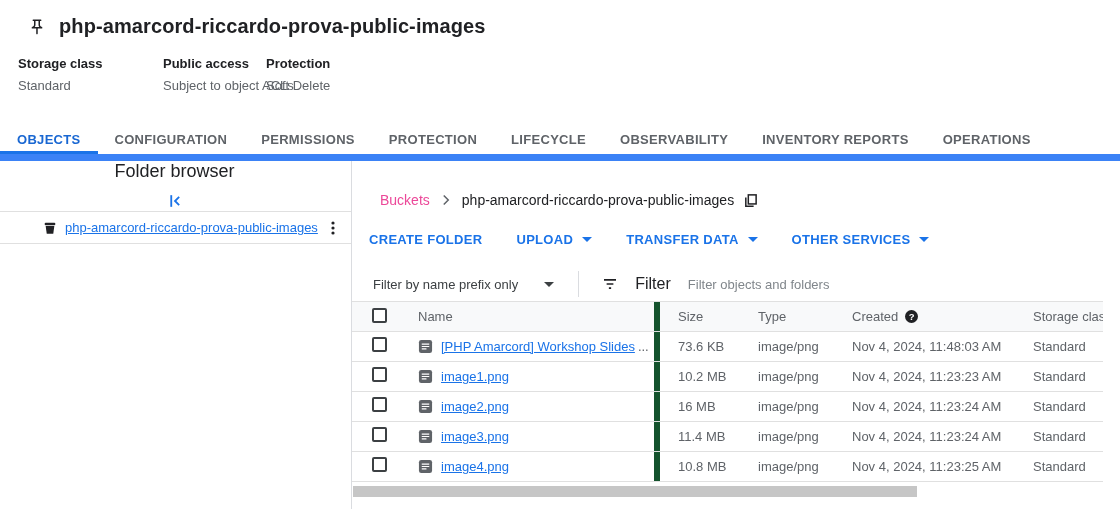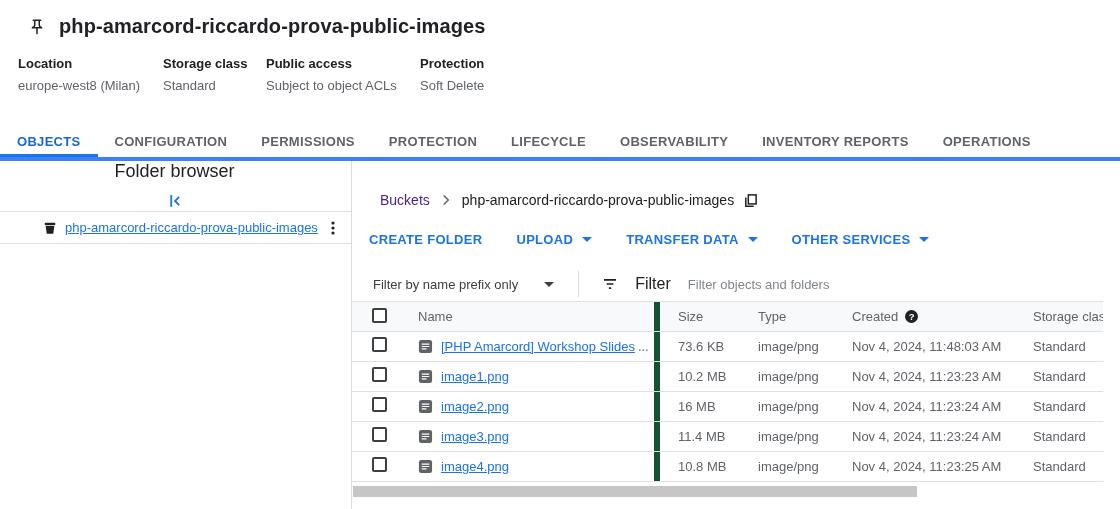--- a/index.html
+++ b/index.html
@@ -13,42 +13,42 @@
   .page-title { font-size:20px; font-weight:bold; color:#202124; letter-spacing:0.1px; }
   .info-row { display:flex; margin-top:18px; }
   .info-col { display:block; }
   .info-col:nth-child(1){ width:145px; }
   .info-col:nth-child(2){ width:103px; }
   .info-col:nth-child(3){ width:154px; }
   .info-label { font-size:13px; font-weight:bold; color:#202124; }
   .info-value { font-size:13px; color:#5f6368; margin-top:7px; white-space:nowrap; }
 
   
-  .tabbar { height:36px; border-bottom:4px solid #3b82f6; display:flex; align-items:stretch; }
+  .tabbar { height:36px; border-bottom:7px solid #3b82f6; display:flex; align-items:stretch; }
   .tab { display:flex; align-items:center; padding:0 17px; font-size:13px; font-weight:bold;
          letter-spacing:0.3px; color:#5f6368; position:relative; cursor:pointer; }
   .tab.active { color:#1967d2; }
   .tab.active::after { content:""; position:absolute; left:0; right:0; bottom:0; height:3px; background:#1a73e8; }
 
   
   .content { display:flex; height:348px; }
   .folder-browser { width:352px; flex:0 0 352px; border-right:1px solid #dadce0; }
   .fb-header { height:50px; display:flex; align-items:center; justify-content:space-between; padding:0 20px 0 18px;flex-direction:column; }
   .fb-title { font-size:18px; color:#202124; }
   .collapse-icon { width:20px; height:20px; cursor:pointer; }
   .fb-row { height:33px; border-top:1px solid #e0e0e0; border-bottom:1px solid #e0e0e0;
             display:flex; align-items:center; padding:0 10px 0 42px; }
   .bucket-icon { width:16px; height:16px; flex:0 0 auto; }
   .fb-link { font-size:13px; color:#1a73e8; text-decoration:underline; margin-left:7px; white-space:nowrap; }
   .kebab { margin-left:auto; width:16px; height:16px; cursor:pointer; }
 
   
   .main-pane { flex:1; position:relative; }
   .breadcrumb { margin:28px 0 0 28px; display:flex; align-items:center; height:22px; }
-  .crumb-root { font-size:14px; color:#4c1d95; cursor:pointer; }
+  .crumb-root { font-size:14px; color:#ec4899; cursor:pointer; }
   .crumb-chevron { width:18px; height:18px; margin:0 7px; }
   .crumb-current { font-size:14px; color:#202124; }
   .copy-icon { width:15px; height:15px; margin-left:9px; cursor:pointer; }
 
   .toolbar { margin-top:16px; display:flex; height:24px; }
   .tb-btn { display:flex; align-items:center; padding:0 17px; font-size:13px; font-weight:bold;
             letter-spacing:0.3px; color:#1a73e8; cursor:pointer; }
   .dd-arrow { width:0; height:0; border-left:5px solid transparent; border-right:5px solid transparent;
               border-top:5px solid #1a73e8; margin-left:9px; }
 
@@ -96,24 +96,20 @@
 
   <div class="bucket-header">
     <div class="title-row">
       <svg class="pin-icon" viewBox="0 0 24 24">
         <path fill="#202124" d="M14 4v5c0 1.12.37 2.16 1 3H9c.65-.86 1-1.9 1-3V4h4m3-2H7c-.55 0-1 .45-1 1s.45 1 1 1h1v5c0 1.66-1.34 3-3 3v2h5.97v7l1 1 1-1v-7H19v-2c-1.66 0-3-1.34-3-3V4h1c.55 0 1-.45 1-1s-.45-1-1-1z"></path>
       </svg>
       <div class="page-title">php-amarcord-riccardo-prova-public-images</div>
     </div>
     <div class="info-row">
       <div class="info-col">
-        <div class="info-label">Location</div>
-        <div class="info-value">europe-west8 (Milan)</div>
-      </div>
-      <div class="info-col">
         <div class="info-label">Storage class</div>
         <div class="info-value">Standard</div>
       </div>
       <div class="info-col">
         <div class="info-label">Public access</div>
         <div class="info-value">Subject to object ACLs</div>
       </div>
       <div class="info-col">
         <div class="info-label">Protection</div>
         <div class="info-value">Soft Delete</div>

